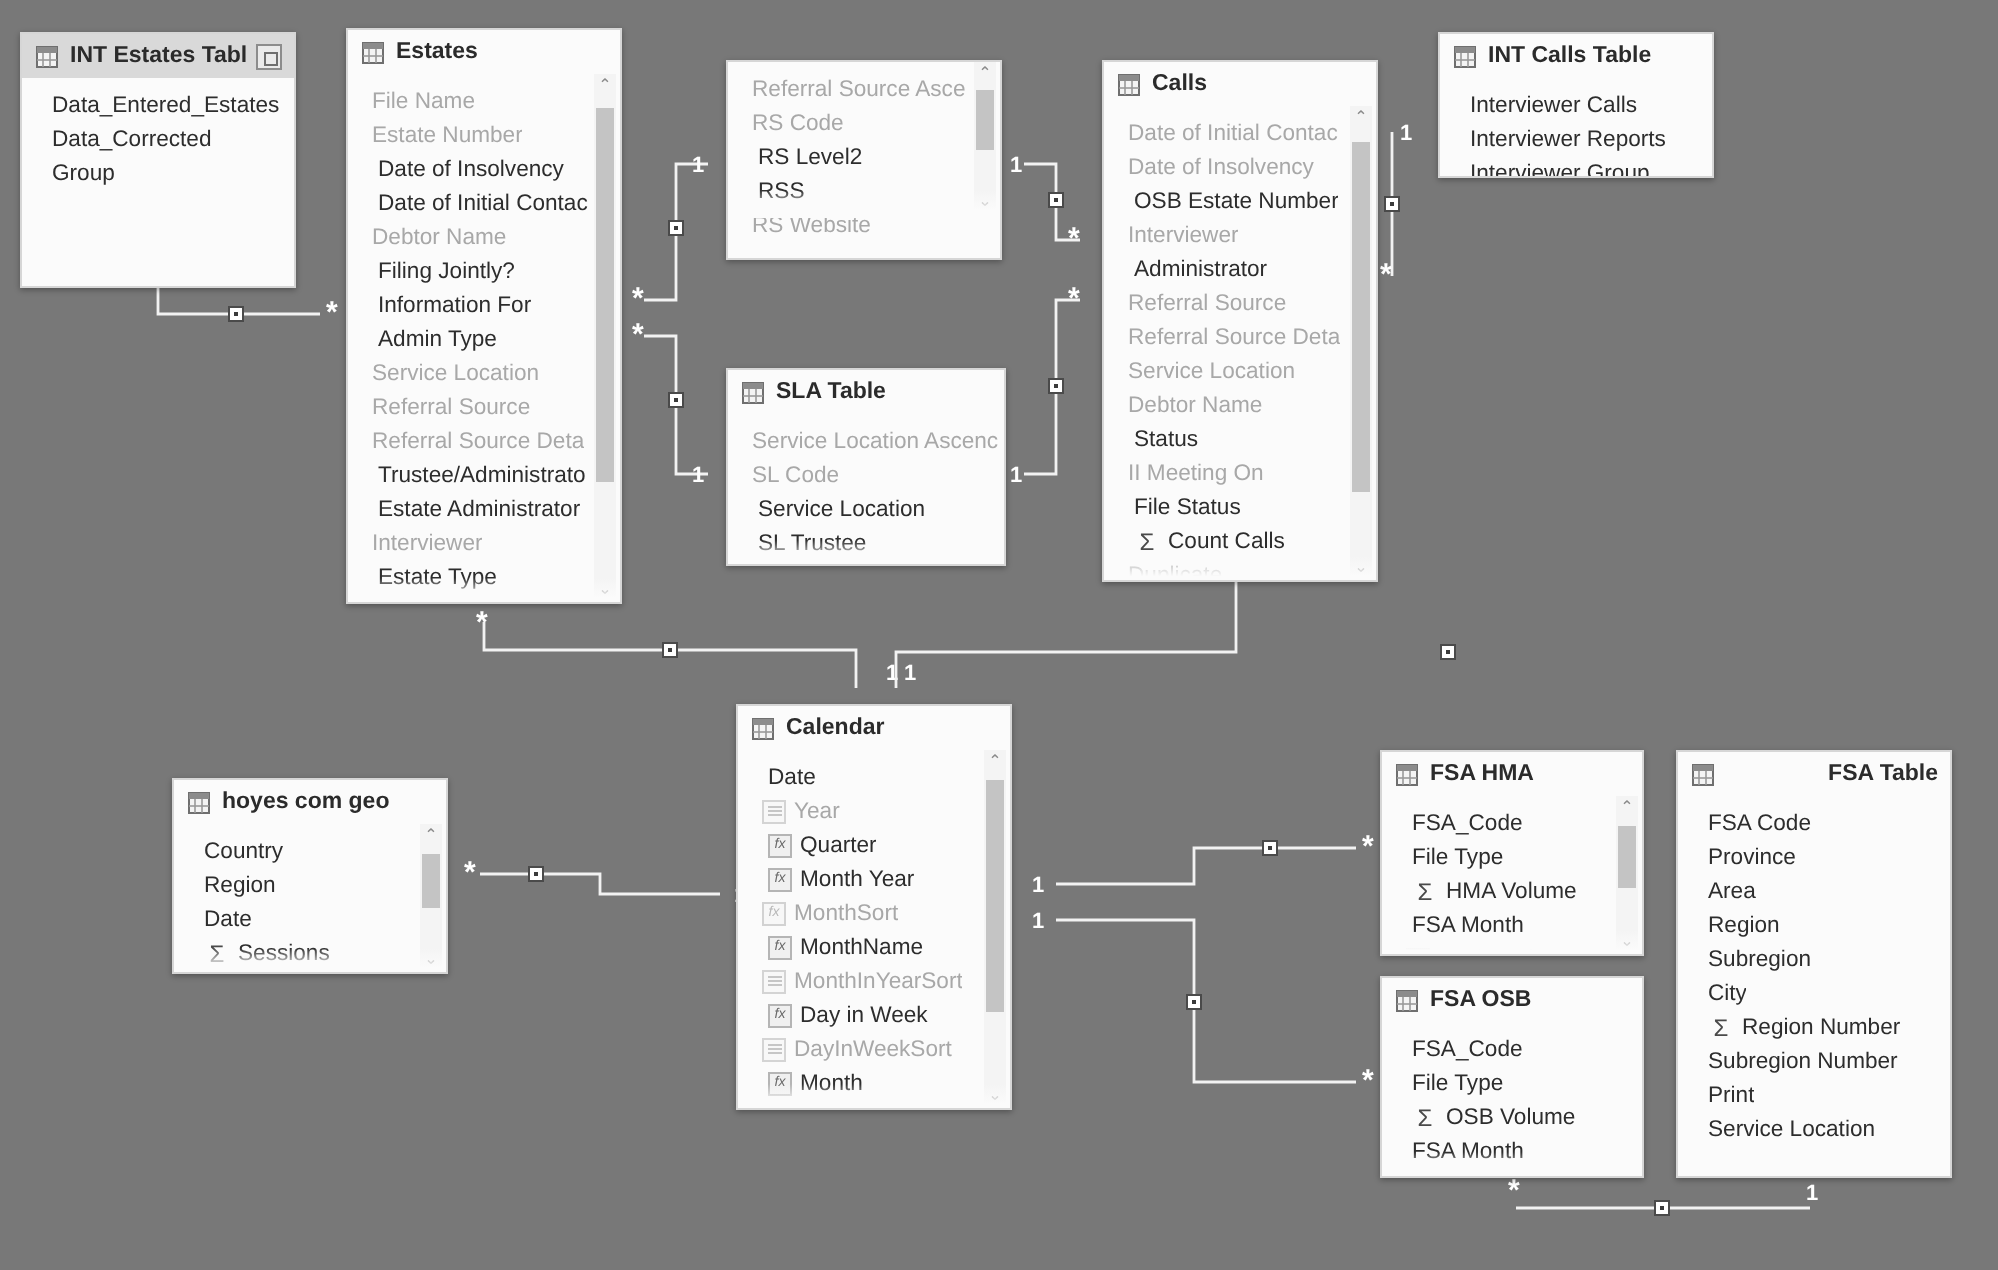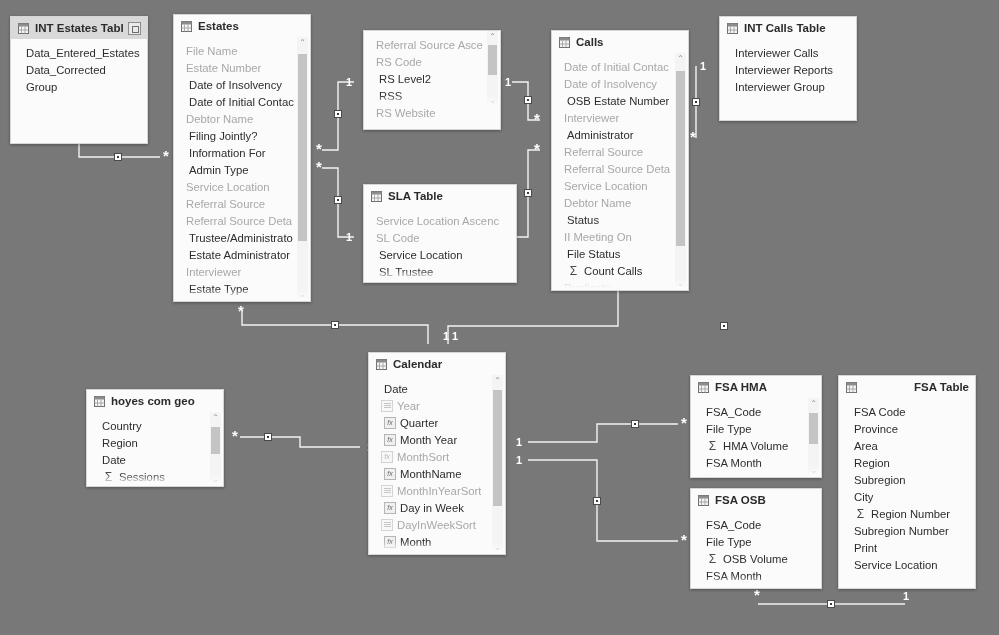--- a/index.html
+++ b/index.html
@@ -421,21 +421,21 @@
           <div class="vscroll" style="height: 76px;">
             <div class="vs-arrow">⌃</div>
             <div class="vs-track">
               <div class="vs-thumb" style="top: 4%; height: 58%;"></div>
             </div>
             <div class="vs-arrow">⌄</div>
           </div>
           <div class="fade-row"></div>
         </div>
       </div>
-      <div class="tbl" style="left: 363px; top: 184px; width: 154px; height: 99px;">
+      <div class="tbl" style="left: 363px; top: 184px; width: 140px; height: 99px;">
         <div class="tbl-header">
           <span class="tbl-icon">
             <svg width="11" height="11" viewBox="0 0 11 11">
               <rect x="0.5" y="0.5" width="10" height="10" fill="#f4f4f4" stroke="#6f6f6f"></rect>
               <rect x="0.5" y="0.5" width="10" height="3" fill="#8c8c8c"></rect>
               <line x1="3.5" y1="3.5" x2="3.5" y2="10.5" stroke="#9a9a9a" stroke-width="0.8"></line>
               <line x1="7" y1="3.5" x2="7" y2="10.5" stroke="#9a9a9a" stroke-width="0.8"></line>
               <line x1="0.5" y1="7" x2="10.5" y2="7" stroke="#9a9a9a" stroke-width="0.8"></line>
             </svg>
           </span>
@@ -538,21 +538,21 @@
           <div class="vscroll" style="height: 237px;">
             <div class="vs-arrow">⌃</div>
             <div class="vs-track">
               <div class="vs-thumb" style="top: 3%; height: 82%;"></div>
             </div>
             <div class="vs-arrow">⌄</div>
           </div>
           <div class="fade-row"></div>
         </div>
       </div>
-      <div class="tbl" style="left: 719px; top: 16px; width: 138px; height: 105px;">
+      <div class="tbl" style="left: 719px; top: 16px; width: 138px; height: 73px;">
         <div class="tbl-header">
           <span class="tbl-icon">
             <svg width="11" height="11" viewBox="0 0 11 11">
               <rect x="0.5" y="0.5" width="10" height="10" fill="#f4f4f4" stroke="#6f6f6f"></rect>
               <rect x="0.5" y="0.5" width="10" height="3" fill="#8c8c8c"></rect>
               <line x1="3.5" y1="3.5" x2="3.5" y2="10.5" stroke="#9a9a9a" stroke-width="0.8"></line>
               <line x1="7" y1="3.5" x2="7" y2="10.5" stroke="#9a9a9a" stroke-width="0.8"></line>
               <line x1="0.5" y1="7" x2="10.5" y2="7" stroke="#9a9a9a" stroke-width="0.8"></line>
             </svg>
           </span>

